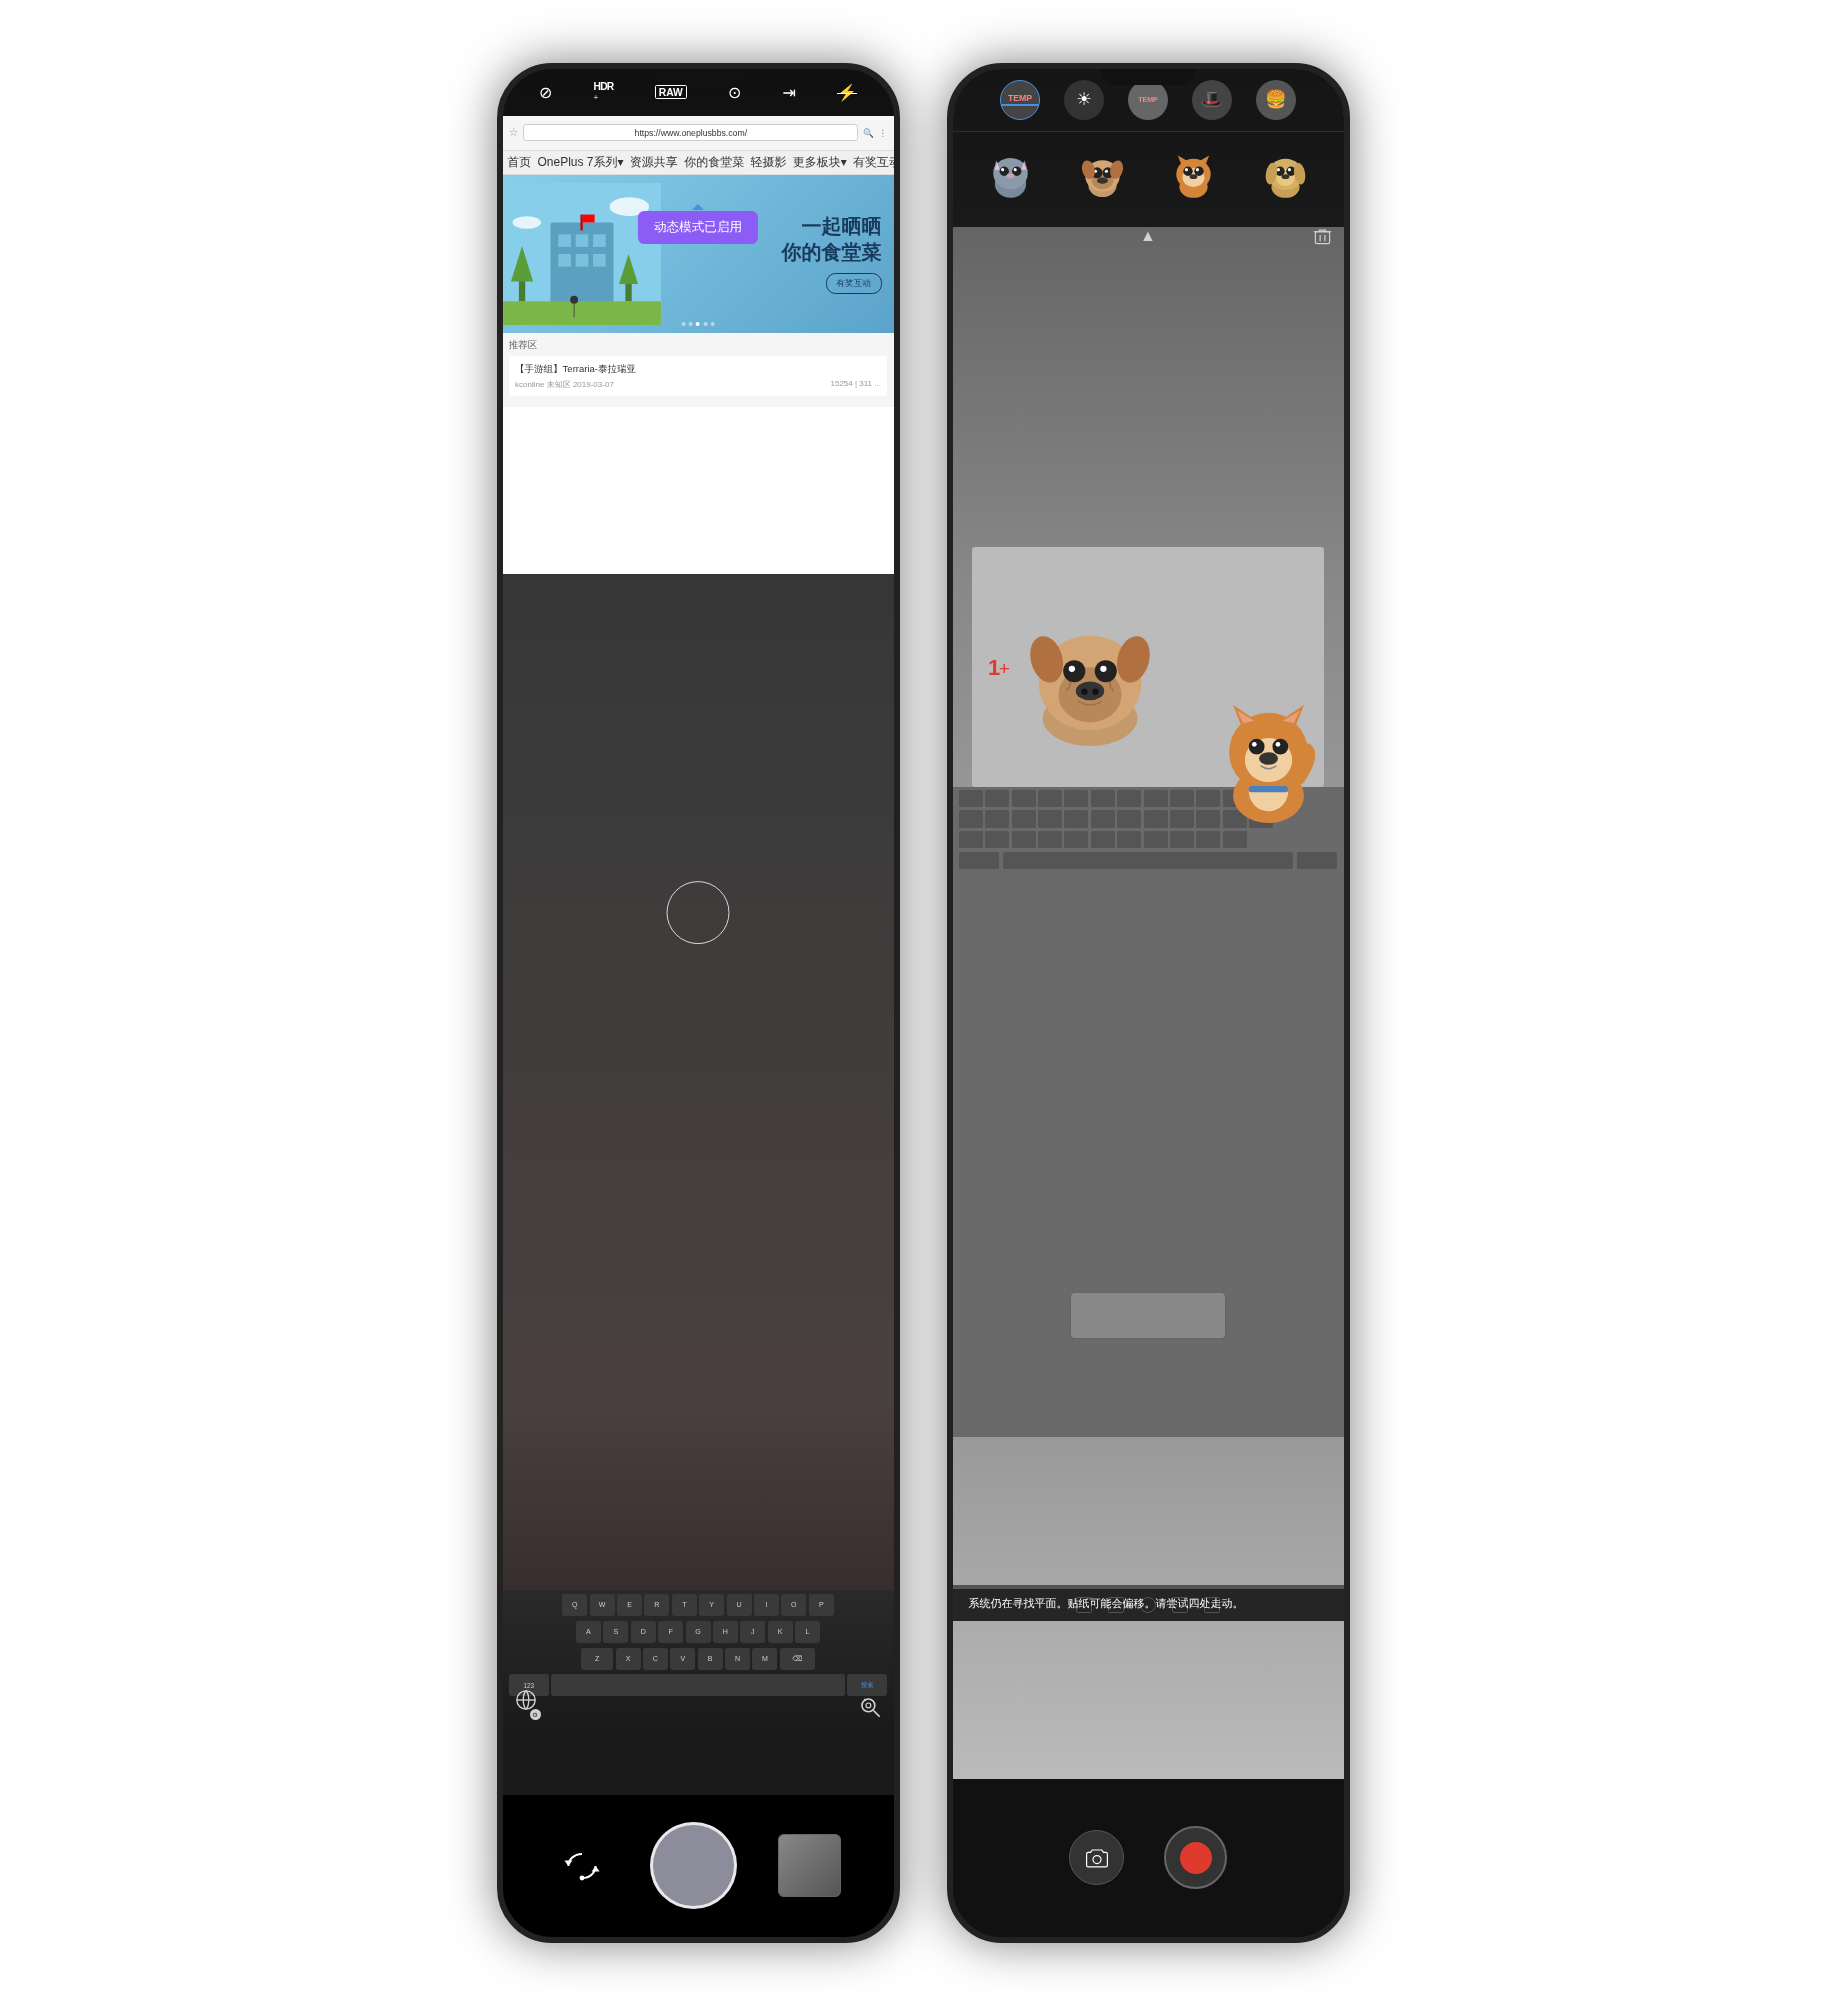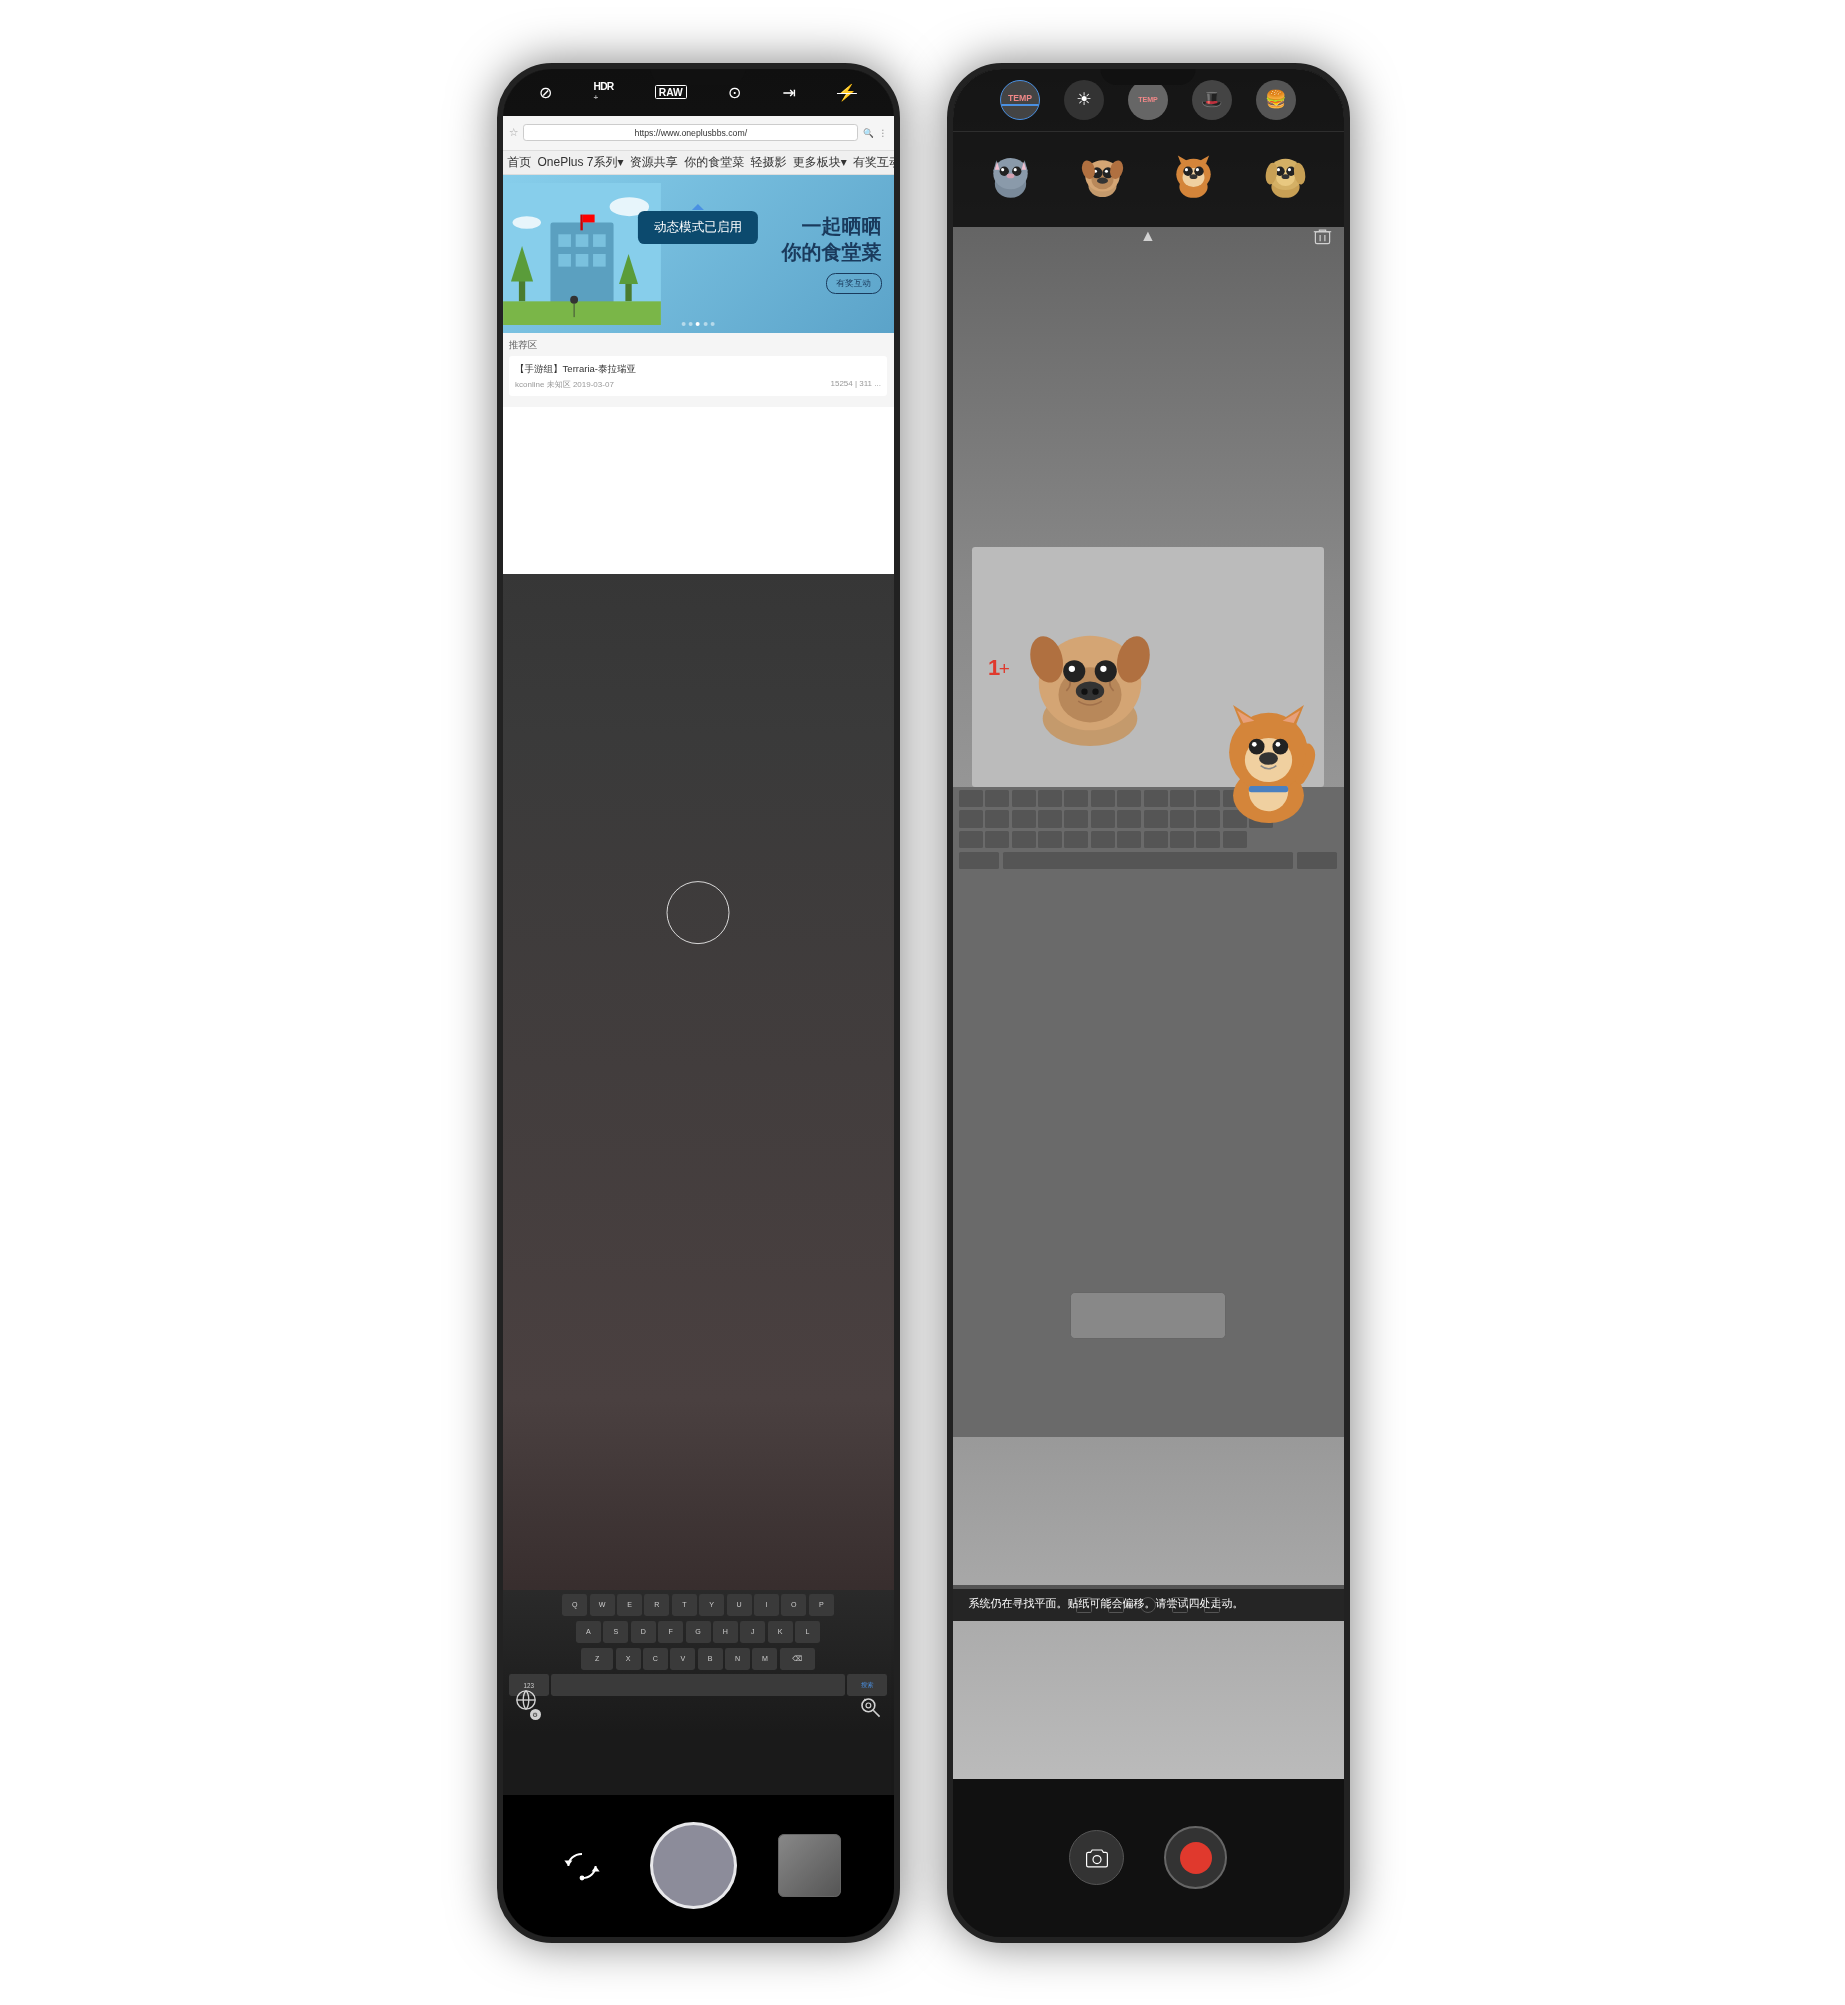--- a/index.html
+++ b/index.html
@@ -245,21 +245,21 @@
       flex-direction: column;
       align-items: center;
     }
 
     
     .tooltip-bubble {
       position: absolute;
       top: 142px;
       left: 50%;
       transform: translateX(-50%);
-      background: #0c4a6e;
+      background: #8b5cf6;
       color: #fff;
       padding: 8px 16px;
       border-radius: 6.3px;
       font-size: 12.6px;
       white-space: nowrap;
       z-index: 20;
     }
 
     .tooltip-bubble::before {
       content: '';

